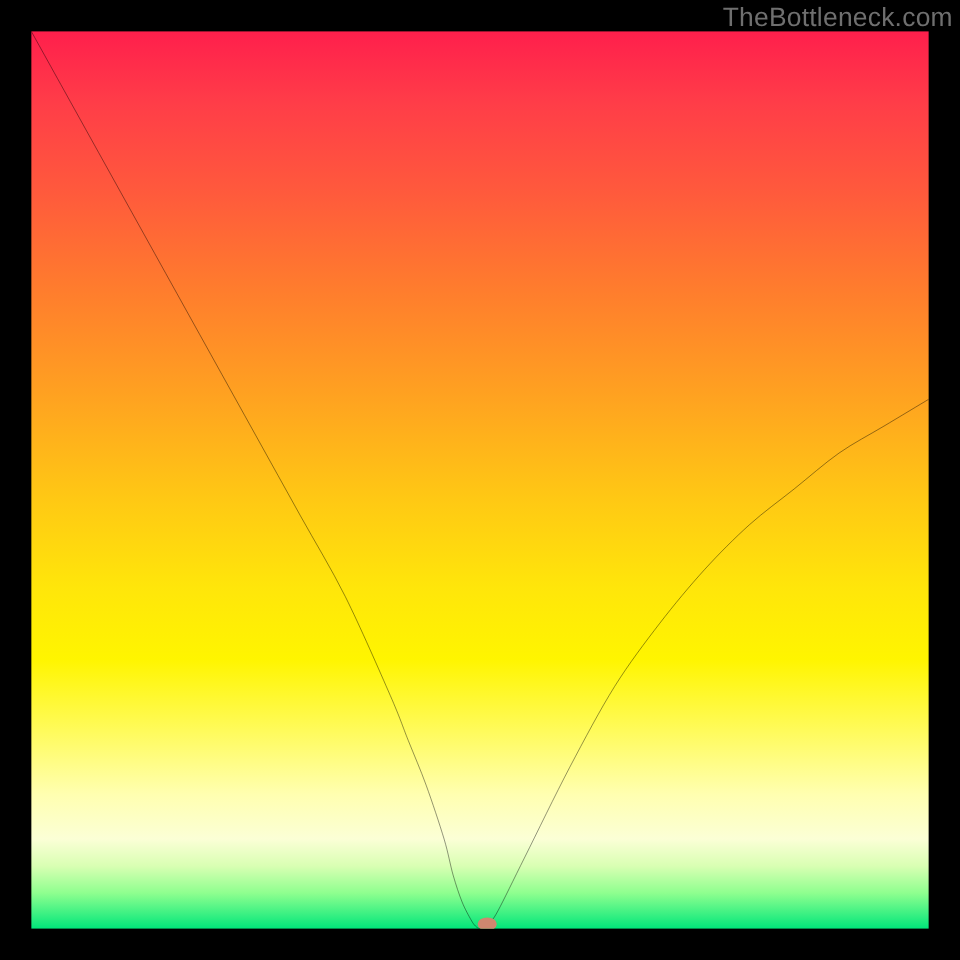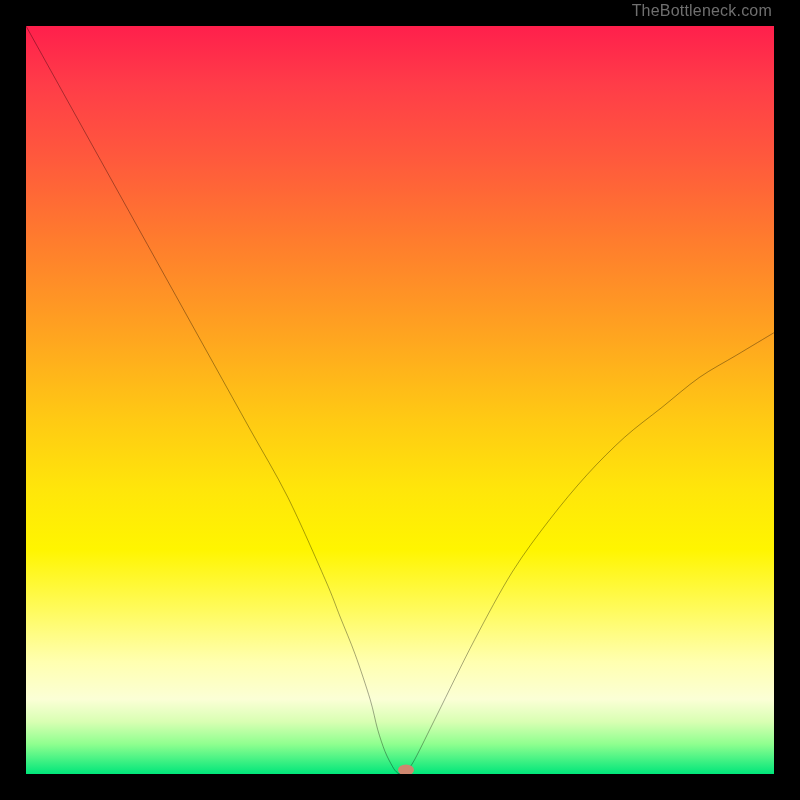--- a/index.html
+++ b/index.html
@@ -13,23 +13,23 @@
   }
   .outer-wrap {
     width: 800px;
     height: 800px;
     background: #000;
     position: relative;
   }
   .watermark {
     position: absolute;
     top: 2px;
-    right: 28px;
+    right: 6px;
     color: #6f6f6f;
-    font-size: 16px;
+    font-size: 22px;
     font-weight: 500;
     letter-spacing: 0.2px;
     z-index: 4;
   }
   .plot-area {
     position: absolute;
     left: 26px;
     top: 26px;
     width: 748px;   
     height: 748px;  

